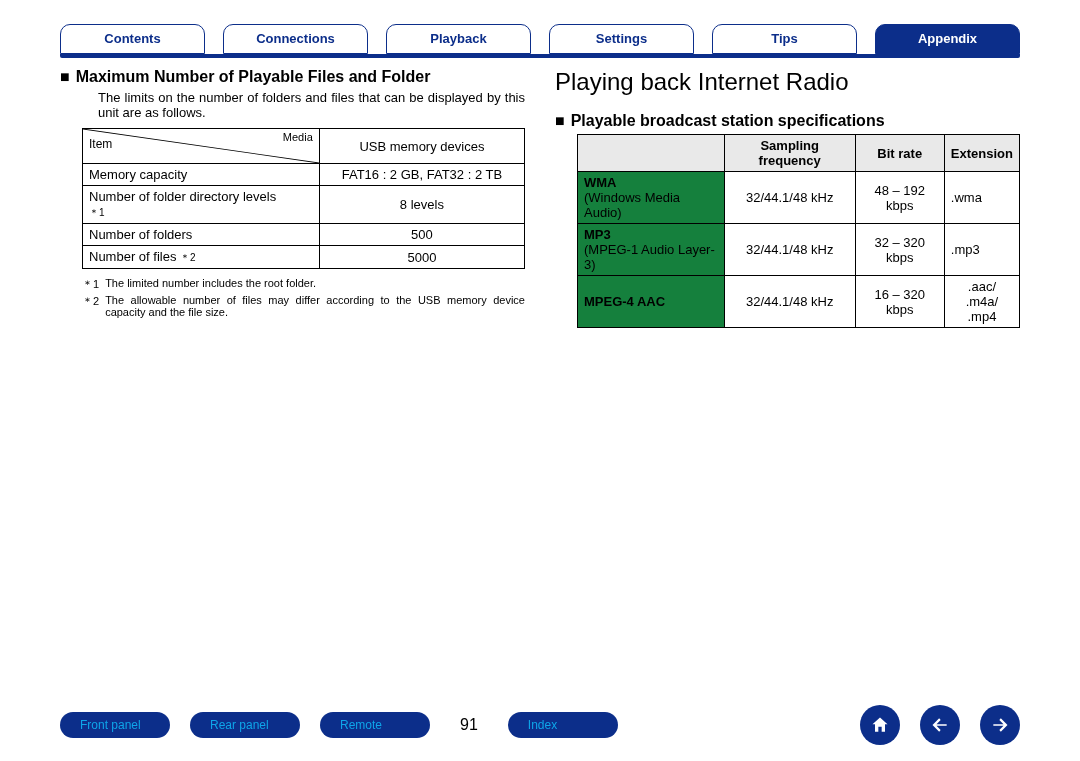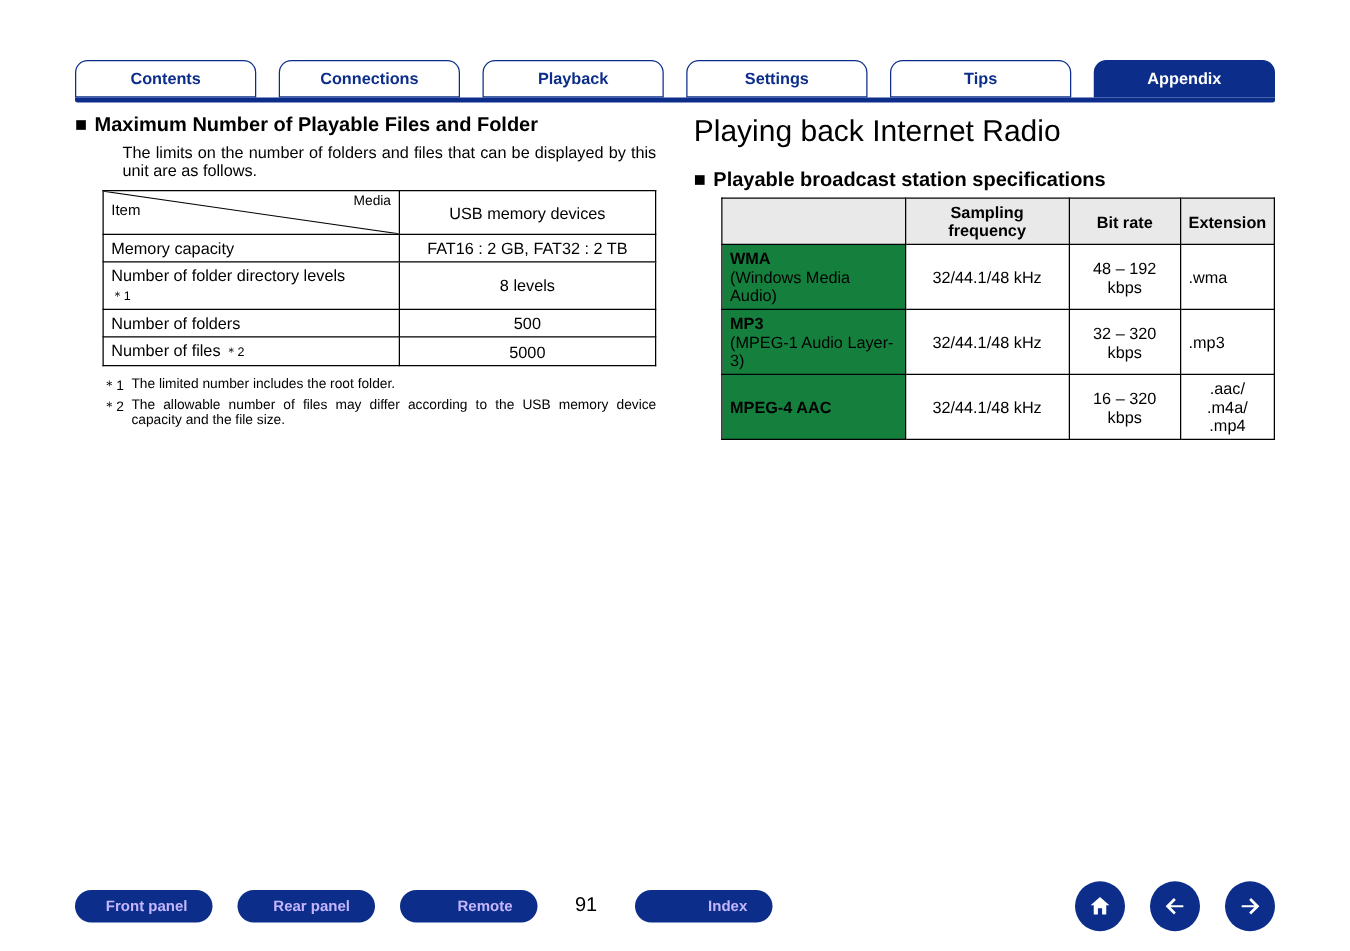--- a/index.html
+++ b/index.html
@@ -10,21 +10,20 @@
     color: #000;
     width: 1080px;
     height: 761px;
     position: relative;
     background: #fff;
   }
   .tabs {
     display: flex;
     gap: 18px;
     padding: 24px 60px 0 60px;
-    margin-top: 24px;
   }
   .tab {
     flex: 1;
     text-align: center;
     padding: 5px 0;
     font-size: 13px;
     font-weight: bold;
     color: #0c2e8a;
     border: 1px solid #0c2e8a;
     border-radius: 10px 10px 0 0;
@@ -132,28 +131,28 @@
     bottom: 16px;
     left: 0;
     right: 0;
     padding: 0 60px;
     display: flex;
     align-items: center;
     gap: 20px;
   }
   .pill {
     background: #0c2e8a;
-    color: #c4b5fd;
+    color: #0ea5e9;
     font-size: 12px;
-    font-weight: bold;
+    font-weight: normal;
     padding: 6px 20px;
     border-radius: 16px;
     cursor: pointer;
     min-width: 70px;
-    text-align: right;
+    text-align: left;
   }
   .page-num {
     font-size: 16px;
     padding: 0 10px;
   }
   .spacer { flex: 1; }
   .circle-btn {
     width: 40px;
     height: 40px;
     border-radius: 50%;

